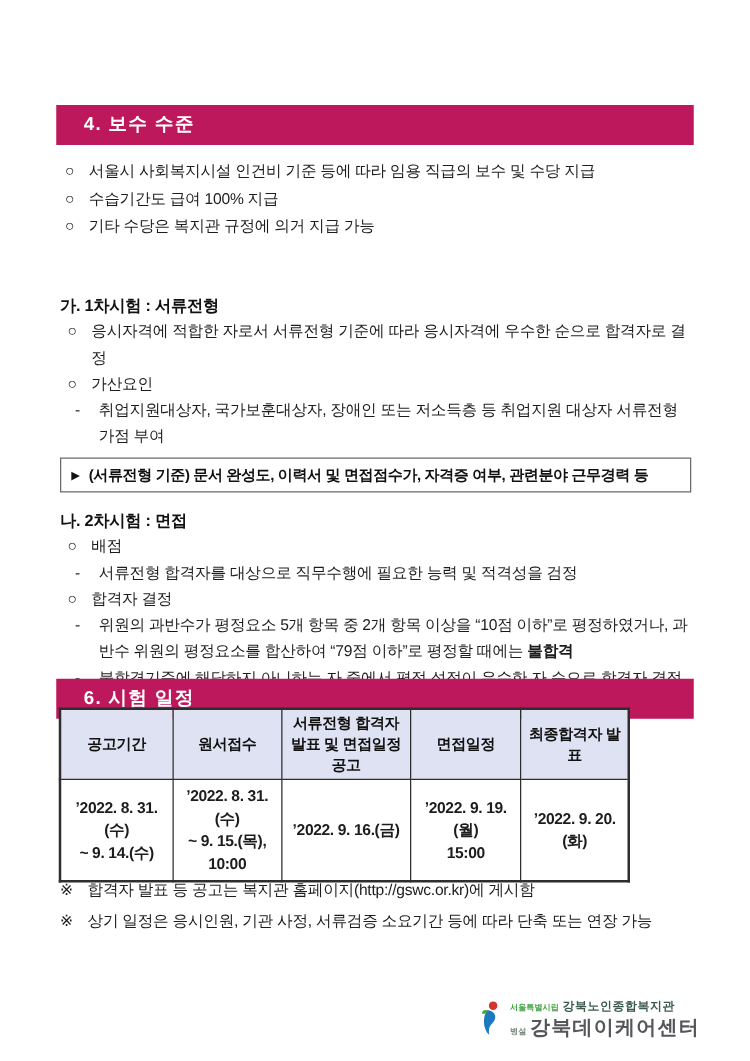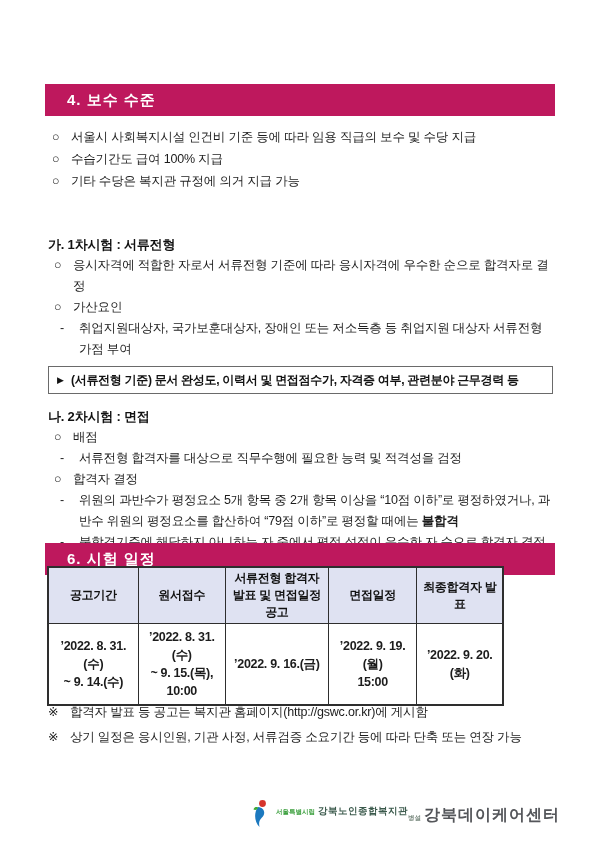--- a/index.html
+++ b/index.html
@@ -52,21 +52,21 @@
     background:#ffffff; color:#1c1c1c; font-size:12.5px; font-weight:bold;
     height:58px; padding:4px 2px; white-space:pre-line; line-height:18px;
   }
 
   .notes { position:absolute; left:48px; top:700px; width:508px; }
   .notes .line { line-height:25px; font-size:12.5px; }
   .notes .mk { width:22px; }
 
   .footer-logo { position:absolute; top:799px; right:40px; display:flex; align-items:center; gap:4px; }
   .logo-mark { width:21px; height:32px; }
-  .logo-text { display:flex; flex-direction:row; justify-content:center; }
+  .logo-text { display:flex; flex-direction:column; justify-content:center; }
   .logo-row { display:flex; align-items:baseline; gap:3px; white-space:nowrap; }
   .logo-affil { font-size:6.5px; color:#3da03f; font-weight:bold; }
   .logo-org { font-size:9.5px; color:#3b5a4c; font-weight:bold; letter-spacing:0.5px; }
   .logo-branch-prefix { font-size:6.5px; color:#7a8a7f; font-weight:bold; }
   .logo-branch { font-size:16px; color:#54565a; font-weight:bold; letter-spacing:1px; }
 </style>
 </head>
 <body>
 
 <div class="page">

